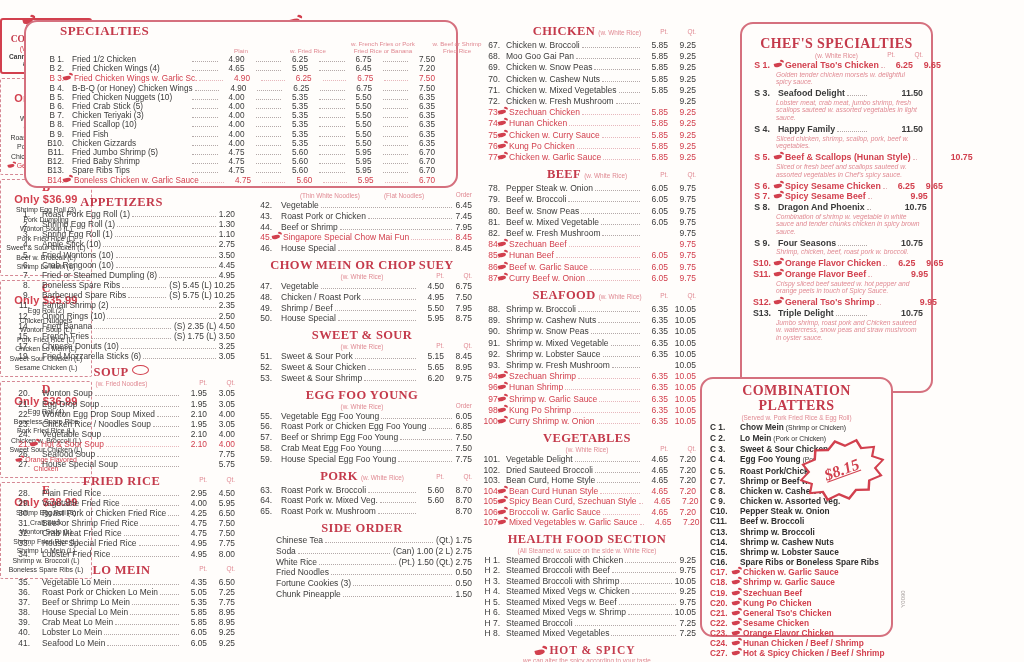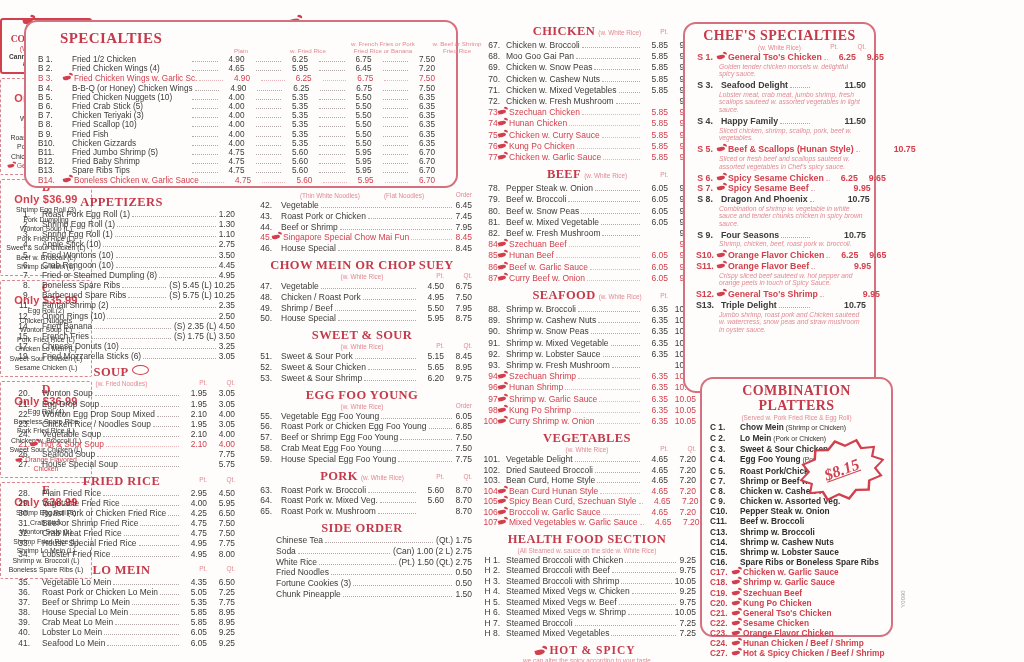--- a/index.html
+++ b/index.html
@@ -2,21 +2,21 @@
 <html><head>
 <meta charset="utf-8">
 <style>
   html,body{margin:0;padding:0;background:#e9e6e2}
   .page{position:relative;width:1024px;height:662px;background:#fffdfb;overflow:hidden;
         font-family:"Liberation Sans",sans-serif;color:#3b3b3b}
   .abs{position:absolute}
   
   .box{position:absolute;border:2.5px solid #d5707e;border-radius:13px;background:#fffdfb;box-sizing:border-box}
   .spec-box{left:24px;top:20px;width:434px;height:168px;padding:2px 12px}
-  .chef-box{left:683px;top:22px;width:193px;height:371px;padding:1px 8px}
+  .chef-box{left:740px;top:22px;width:193px;height:371px;padding:9px 8px}
   .combo-box{left:700px;top:377px;width:193px;height:260px;padding:1px 8px}
   
   .col{position:absolute;box-sizing:border-box}
   .c1{left:8px;top:191px;width:227px}
   .c2{left:252px;top:191px;width:220px}
   .c3{left:478px;top:20px;width:218px}
   .rcol{left:918px;top:22px;width:92px}
   
   .trow{position:relative;text-align:center;margin-top:3px;line-height:14px}
   .title{display:inline;font-family:"Liberation Serif",serif;font-weight:700;font-size:12.5px;
@@ -44,24 +44,24 @@
   .c1 .nm{margin-left:12px}.c2 .nm{margin-left:9px}.c3 .nm{margin-left:6px}
   .nmnote{font-size:6.8px;font-weight:400}
   .dots{flex:1 1 6px;min-width:4px;border-bottom:1.2px dotted #9b8d8d;margin:0 2px 2px 2px;opacity:.75}
   .red .dots{border-color:#e0a0a8}
   .p{white-space:nowrap;text-align:right}
   .pt{flex:0 0 26px}.qt{flex:0 0 28px}.qtw{flex:0 0 54px}.single{flex:0 0 auto;padding-left:1px}
   .c4{flex:0 0 34px;text-align:center}
   .noNum .row{padding-left:15px}
   
   .spec-items .row{line-height:9.18px;font-size:8.2px}
-  .spec-items .num{flex:0 0 26px;text-align:left}
+  .spec-items .num{flex:0 0 26px;text-align:right}
   .spec-items .nm{margin-left:8px;flex:0 0 118px}
   .spec-head{display:flex;align-items:flex-end;height:31px}
-  .spec-head .title{flex:0 0 150px;font-size:15px;text-align:left;padding-left:22px;margin-bottom:8px}
+  .spec-head .title{flex:0 0 150px;font-size:13px;text-align:left;padding-left:22px;margin-bottom:16px}
   .sc-cells{flex:1;display:flex;align-items:flex-end}
   .scc{text-align:center;font-size:6.2px;color:#e08a93;white-space:pre-line;line-height:7px;padding-bottom:1px}
   .scc1{flex:0 0 62px}.scc2{flex:0 0 72px}.scc3{flex:0 0 78px}.scc4{flex:0 0 70px}
   
   .chef .row{line-height:10.6px;font-size:8.8px;font-weight:700}
   .chef .num{flex:0 0 24px;text-align:center}
   .chef .nm{margin-left:4px}
   .desc{font-style:italic;font-size:6.7px;line-height:7.6px;color:#e08a93;margin:0 2px 2.5px 26px;font-weight:400}
   .combo .row{line-height:10.15px;font-size:8.3px;font-weight:700;color:#2f2f2f}
   .combo .num{flex:0 0 22px;text-align:left}

